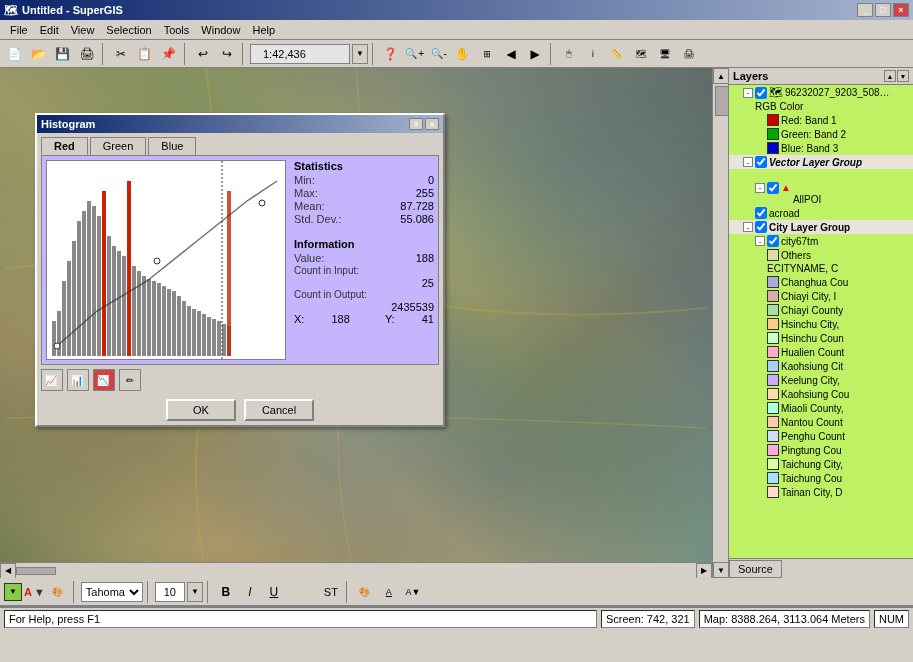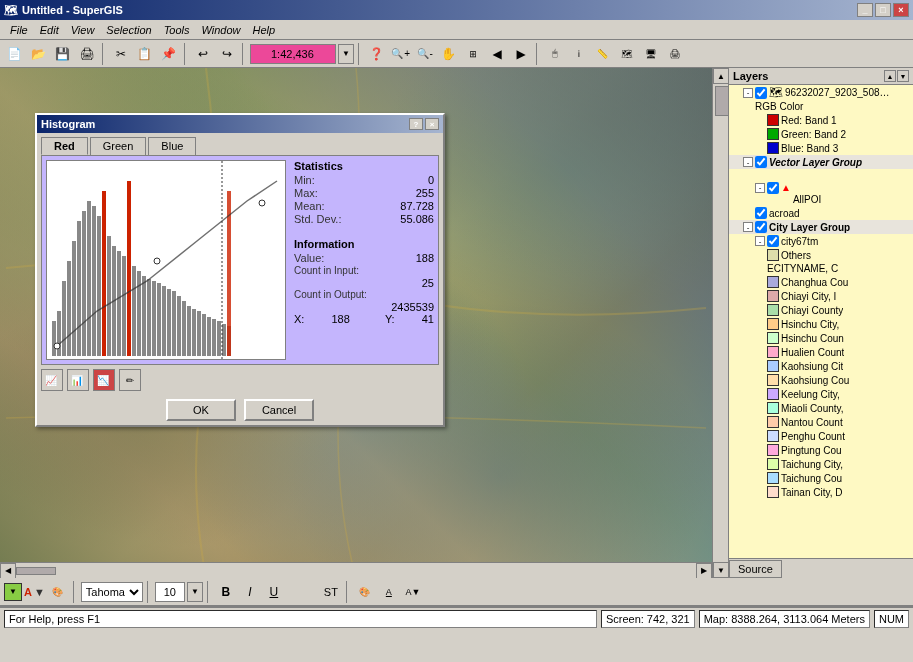--- a/index.html
+++ b/index.html
@@ -34,21 +34,20 @@
       height: 20px;
       display: flex;
       align-items: center;
       padding: 0 4px;
       border-bottom: 1px solid #808080;
       font-size: 11px;
     }
     .menu-item {
       padding: 2px 6px;
       cursor: pointer;
-      font-style: italic;
     }
 
     
     #toolbar1 {
       background: #d4d0c8;
       height: 28px;
       display: flex;
       align-items: center;
       padding: 2px 4px;
       border-bottom: 1px solid #808080;
@@ -59,23 +58,23 @@
       background: #d4d0c8;
       border: 1px solid transparent;
       display: flex; align-items: center; justify-content: center;
       font-size: 12px;
       cursor: pointer;
     }
     .tb-sep { width: 4px; height: 22px; border-left: 1px solid #808080; margin: 0 2px; }
     .scale-box {
       height: 20px;
       border: 1px solid #808080;
-      background: #ec4899;
-      padding: 0 20px;
-      width: 86px;
+      background: #e5e5e5;
+      padding: 0 12px;
+      width: 100px;
       font-size: 11px;
     }
     .dropdown-arrow {
       background: #d4d0c8;
       border: 1px solid #808080;
       height: 20px;
       width: 16px;
       display: flex; align-items: center; justify-content: center;
       font-size: 8px;
       cursor: pointer;
@@ -133,21 +132,21 @@
       cursor: pointer;
     }
     .scroll-track {
       flex: 1;
       background: #d4d0c8;
     }
 
     
     #layers-panel {
       width: 185px;
-      background: #fef9c3;
+      background: #bef264;
       border-left: 1px solid #808080;
       display: flex;
       flex-direction: column;
       font-size: 11px;
     }
     #layers-header {
       background: #d4d0c8;
       padding: 2px 4px;
       font-weight: bold;
       border-bottom: 1px solid #808080;
@@ -703,27 +702,27 @@
         <span class="color-box" style="background:#ffaacc;"></span>
         <span style="font-size:10px;overflow:hidden;text-overflow:ellipsis;white-space:nowrap;max-width:110px;">Hualien Count</span>
       </div>
 
       <div class="layer-item layer-indent3">
         <span class="color-box" style="background:#aaccff;"></span>
         <span style="font-size:10px;overflow:hidden;text-overflow:ellipsis;white-space:nowrap;max-width:110px;">Kaohsiung Cit</span>
       </div>
 
       <div class="layer-item layer-indent3">
+        <span class="color-box" style="background:#ccaaff;"></span>
+        <span style="font-size:10px;overflow:hidden;text-overflow:ellipsis;white-space:nowrap;max-width:110px;">Keelung City,</span>
+      </div>
+
+      <div class="layer-item layer-indent3">
         <span class="color-box" style="background:#ffddaa;"></span>
         <span style="font-size:10px;overflow:hidden;text-overflow:ellipsis;white-space:nowrap;max-width:110px;">Kaohsiung Cou</span>
-      </div>
-
-      <div class="layer-item layer-indent3">
-        <span class="color-box" style="background:#ccaaff;"></span>
-        <span style="font-size:10px;overflow:hidden;text-overflow:ellipsis;white-space:nowrap;max-width:110px;">Keelung City,</span>
       </div>
 
       <div class="layer-item layer-indent3">
         <span class="color-box" style="background:#aaffdd;"></span>
         <span style="font-size:10px;overflow:hidden;text-overflow:ellipsis;white-space:nowrap;max-width:110px;">Miaoli County,</span>
       </div>
 
       <div class="layer-item layer-indent3">
         <span class="color-box" style="background:#ffccaa;"></span>
         <span style="font-size:10px;overflow:hidden;text-overflow:ellipsis;white-space:nowrap;max-width:110px;">Nantou Count</span>

